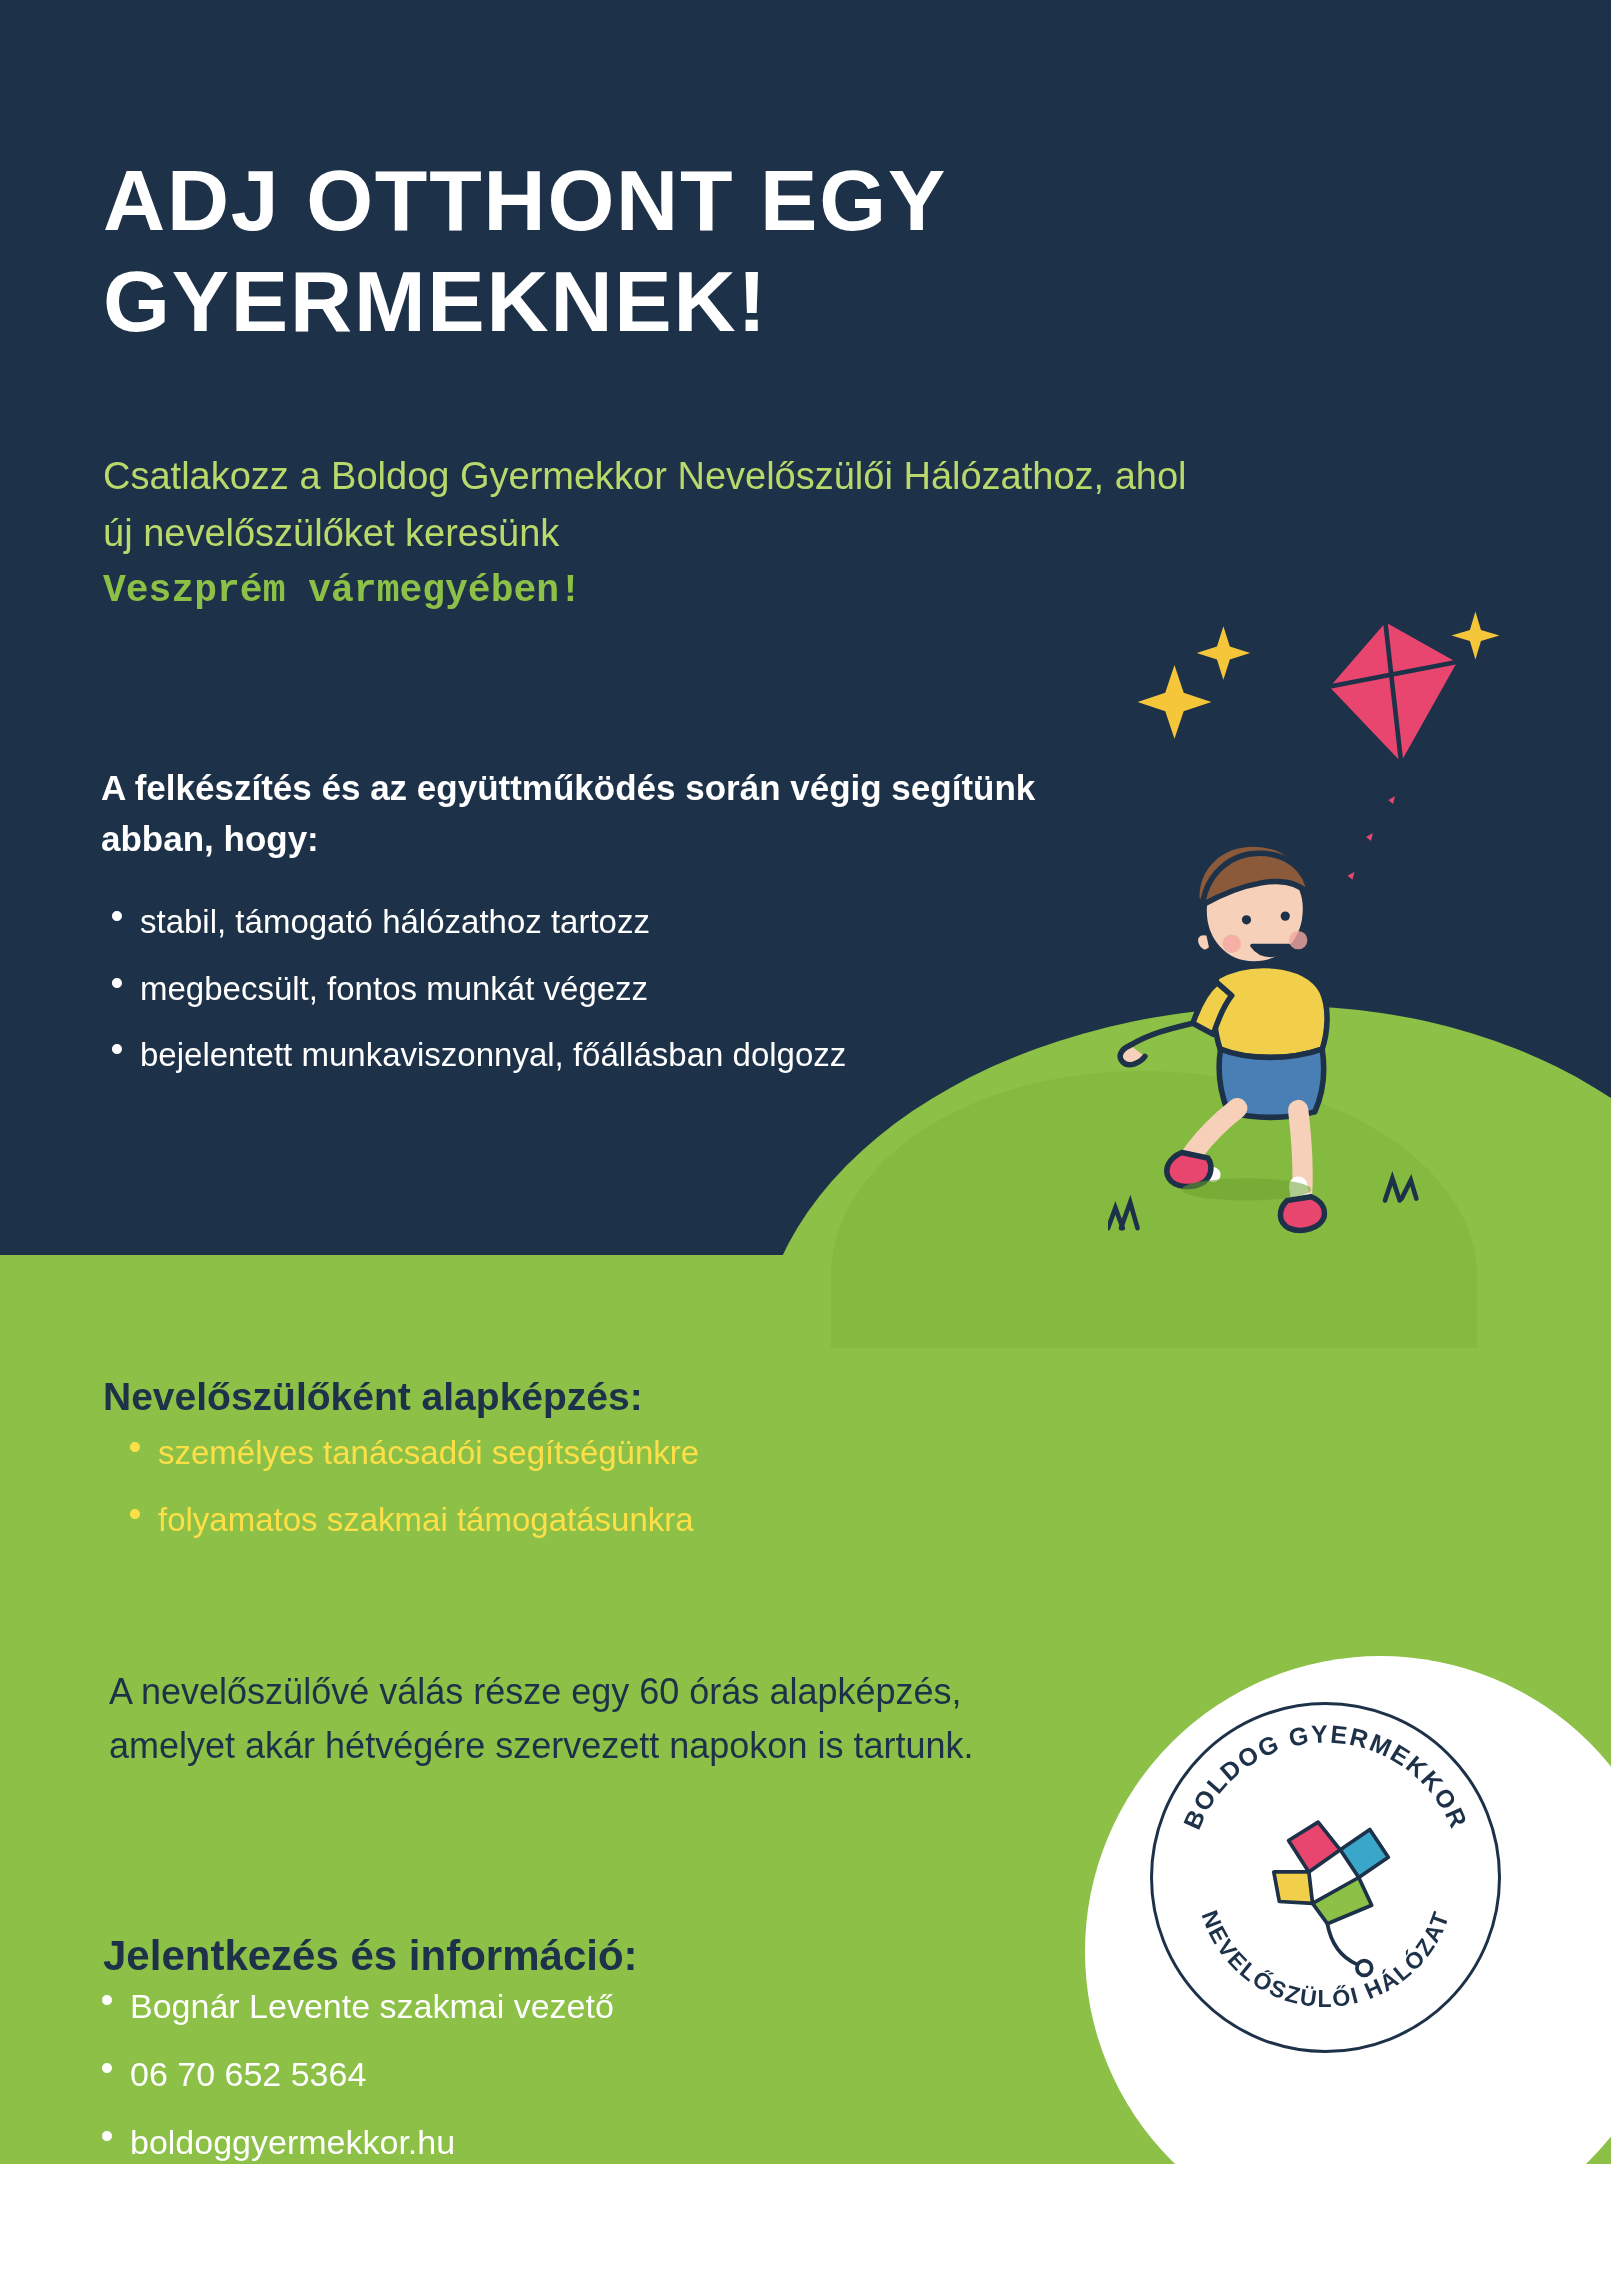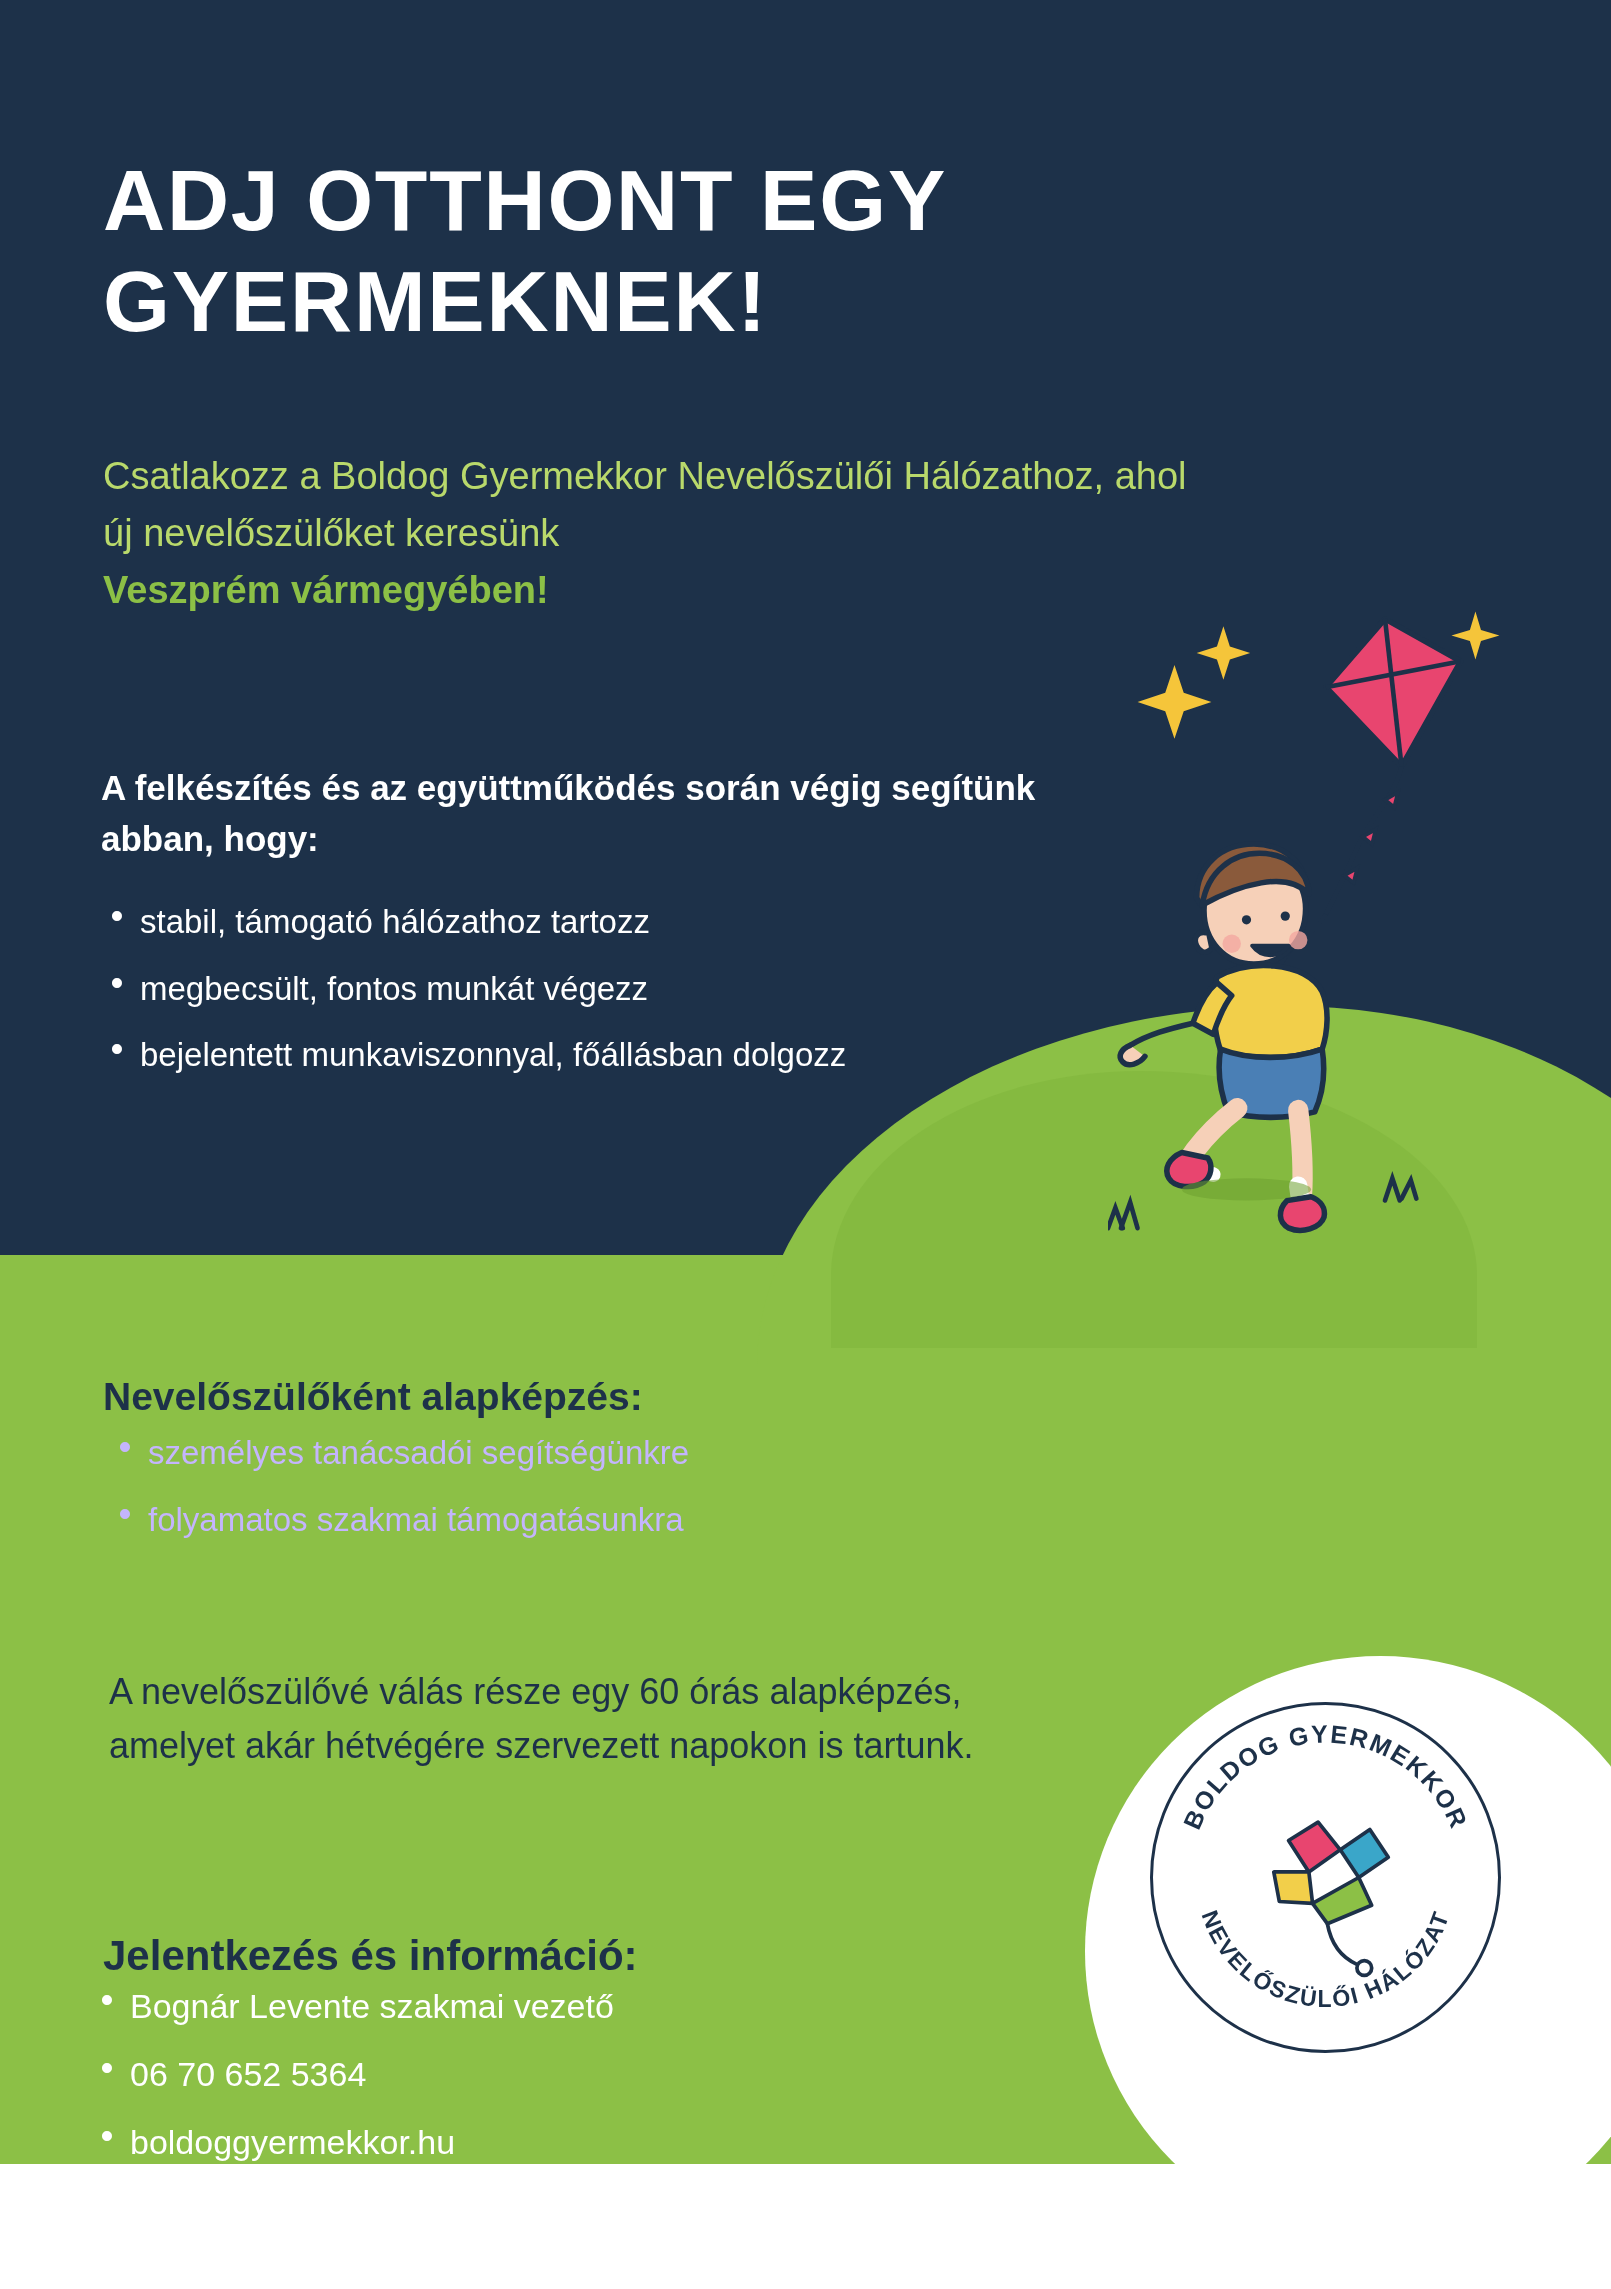--- a/index.html
+++ b/index.html
@@ -93,20 +93,21 @@
     top: 448px;
     width: 1089px;
     color: #b9d96b;
     font-size: 38px;
     line-height: 1.5;
   }
   .lead .lead-strong {
     color: #8cc046;
     font-weight: bold;
     display: block;
+    font-family: Liberation Mono, monospace;
   }
 
   .subhead-dark {
     position: absolute;
     left: 101px;
     top: 734px;
     width: 1015px;
     color: #ffffff;
     font-size: 35px;
     line-height: 1.45;
@@ -147,24 +148,24 @@
     left: 103px;
     top: 1343px;
     width: 1015px;
     color: #1d3149;
     font-size: 39px;
     font-weight: bold;
   }
 
   .bullets-green {
     position: absolute;
-    left: 111px;
+    left: 121px;
     top: 1431px;
     width: 1015px;
-    color: #c4b5fd;
+    color: #fde047;
     font-size: 33px;
     line-height: 1.35;
   }
 
   .green-para {
     position: absolute;
     left: 109px;
     top: 1629px;
     width: 978px;
     color: #1d3149;

